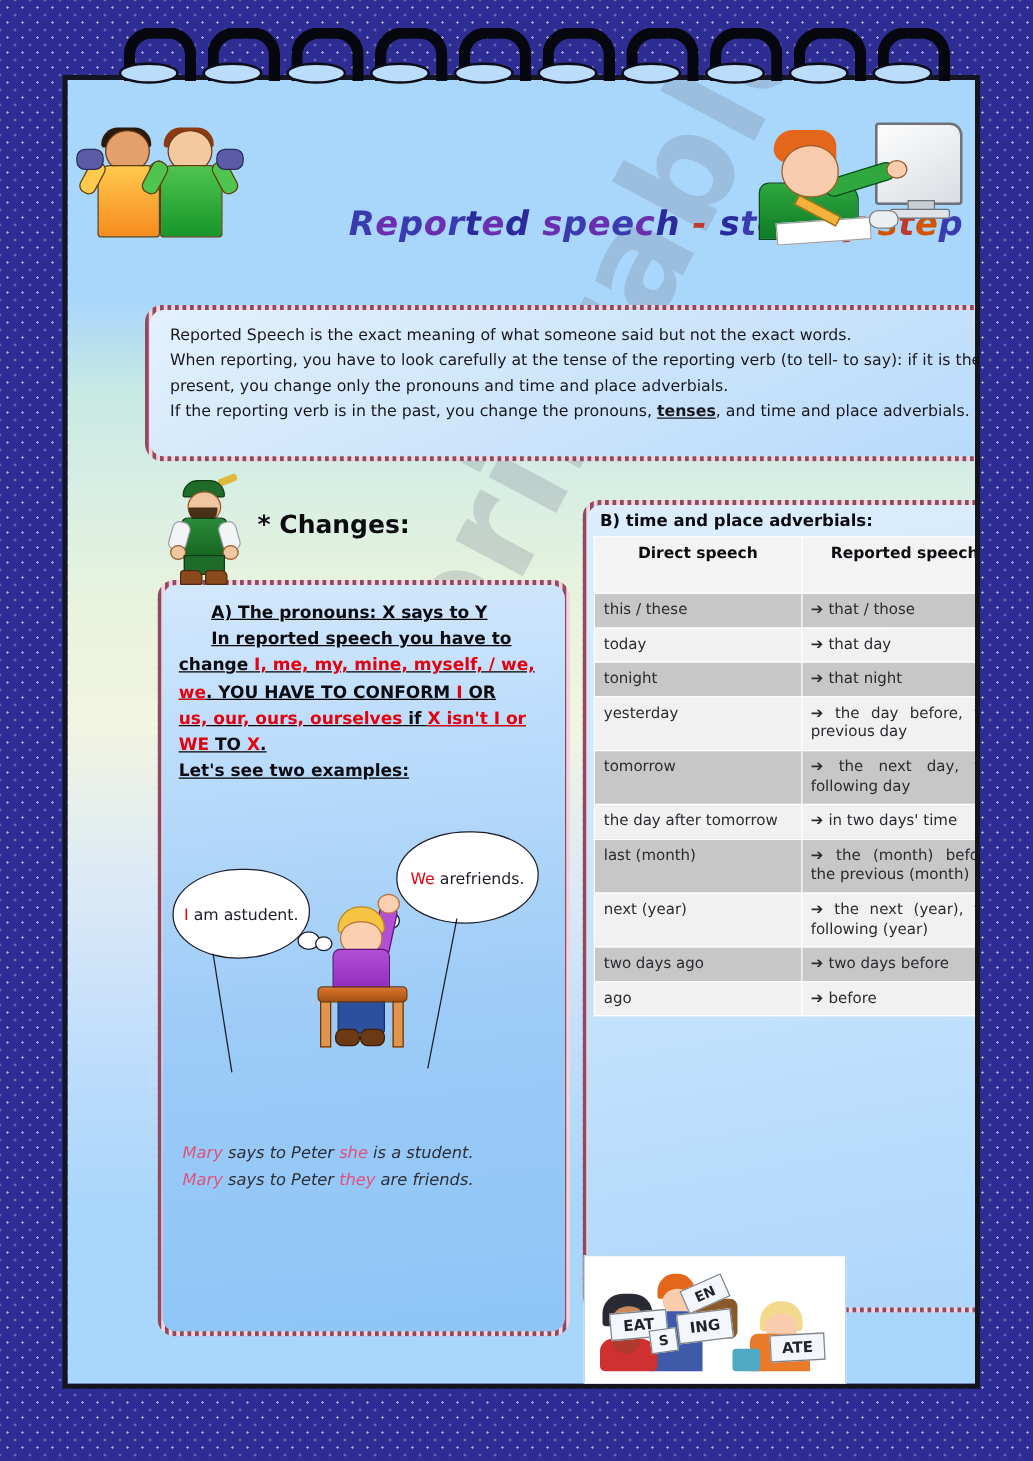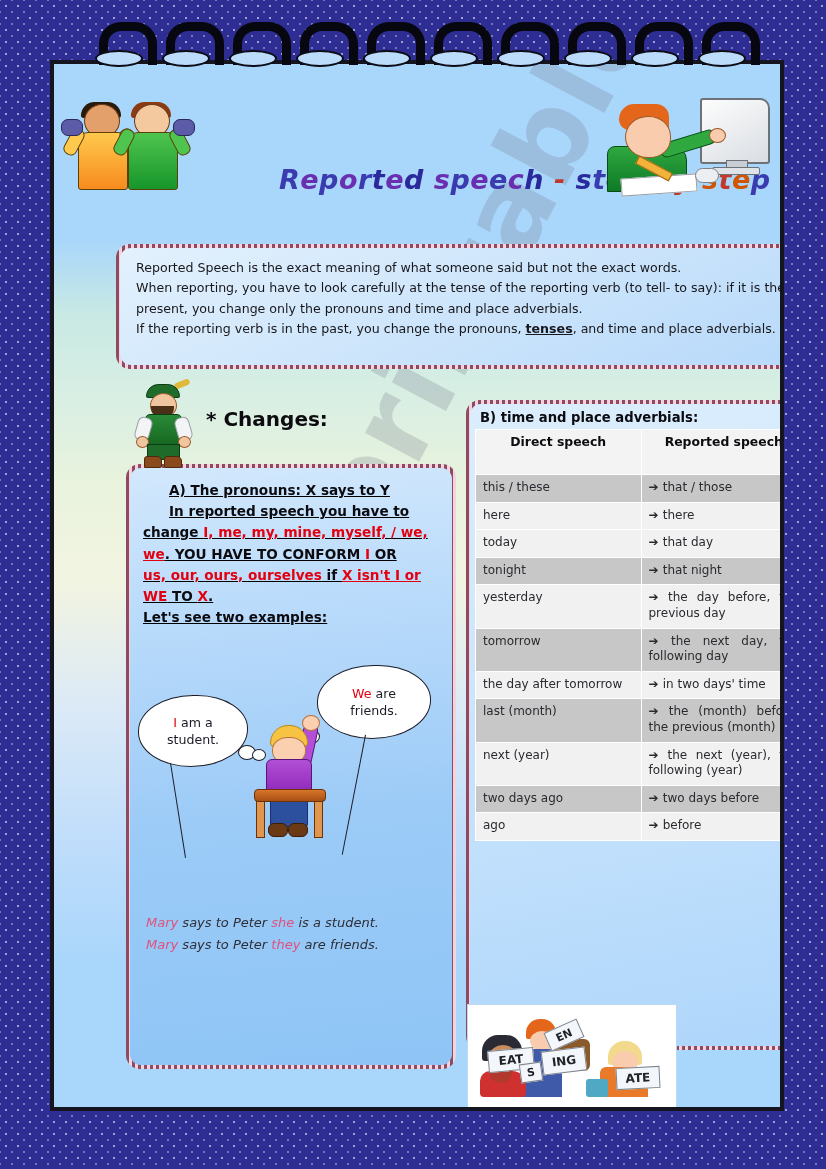--- a/index.html
+++ b/index.html
@@ -219,21 +219,21 @@
   .pron-text u{text-decoration:underline;}
   .pron-text .lastline{text-align:left;}
 
   
   .scene{position:absolute;left:0;top:195px;width:100%;height:190px;}
   .bubble{
     position:absolute;background:#fff;border:1.4px solid #1d1d28;
     border-radius:50% 46% 52% 48%;
   }
   .bubble .btxt{
-    position:absolute;inset:0;display:flex;flex-direction:column;
+    position:absolute;inset:0;display:flex;flex-direction:row;
     align-items:center;justify-content:center;
     font-family:"DejaVu Sans",sans-serif;font-size:12.6px;color:#1d1d28;
     line-height:1.35;text-align:center;
   }
   .bubble .btxt .red{color:#e3000f;}
   .bub-l{left:8px;top:32px;width:108px;height:70px;}
   .bub-r{left:187px;top:2px;width:112px;height:72px;}
   .lobe{position:absolute;background:#fff;border:1.3px solid #1d1d28;border-radius:50%;}
 
   .student{position:absolute;left:118px;top:54px;width:82px;height:126px;}
@@ -488,24 +488,20 @@
             <th>Direct speech</th>
             <th>Reported speech</th>
           </tr>
         </thead>
         <tbody id="adv-body">
             <tr class="odd">
               <td>this / these</td>
               <td class="r"><span class="arrow">➔ </span>that / those</td>
             </tr>
             <tr class="even">
-              <td>here</td>
-              <td class="r"><span class="arrow">➔ </span>there</td>
-            </tr>
-            <tr class="even">
               <td>today</td>
               <td class="r"><span class="arrow">➔ </span>that day</td>
             </tr>
             <tr class="odd">
               <td>tonight</td>
               <td class="r"><span class="arrow">➔ </span>that night</td>
             </tr>
             <tr class="even">
               <td>yesterday</td>
               <td class="r"><span class="arrow">➔ </span>the day before, the previous day</td>

